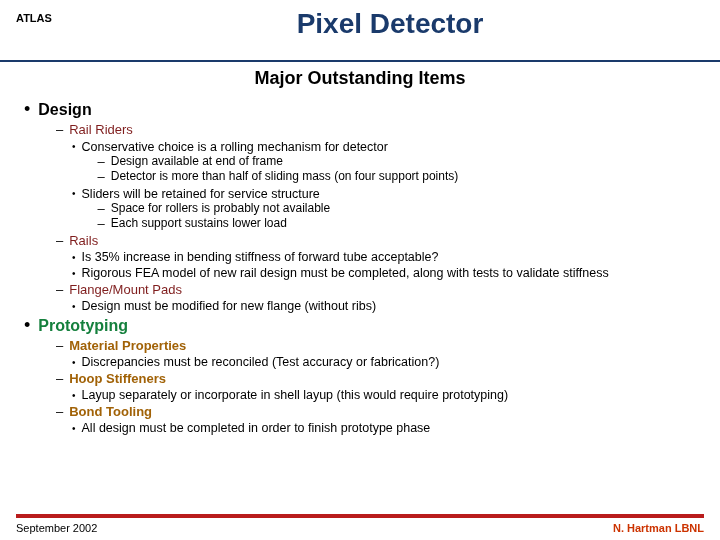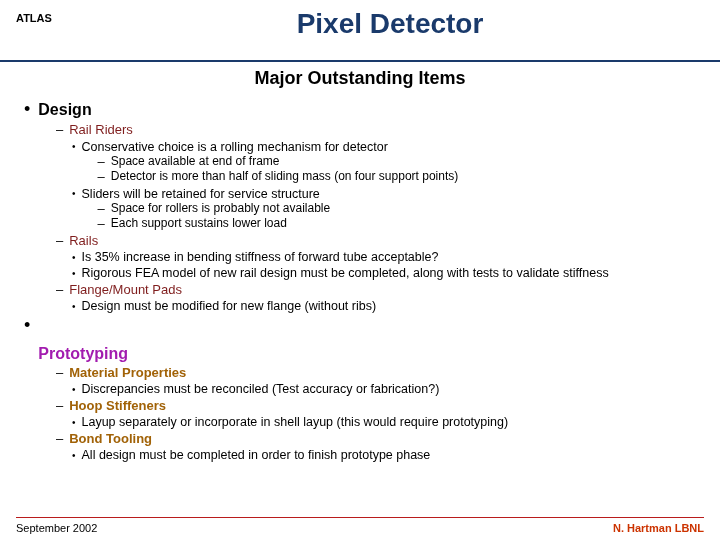--- a/index.html
+++ b/index.html
@@ -63,22 +63,21 @@
       margin-right: 8px;
       margin-top: -2px;
       color: #000;
     }
     .top-bullet-label {
       font-size: 16px;
       font-weight: bold;
       color: #000;
     }
     .top-bullet-label.orange {
-      color: #a21caf;
-      margin-top: 28px;
+      color: #15803d;
     }
     
     .level1 {
       margin-left: 32px;
       margin-top: 2px;
     }
     .level1-item {
       display: flex;
       align-items: flex-start;
       margin-top: 2px;
@@ -129,21 +128,21 @@
     
     .footer {
       position: absolute;
       bottom: 6px;
       left: 16px;
       right: 16px;
       display: flex;
       justify-content: space-between;
       font-size: 11px;
       color: #000;
-      border-top: 1px solid #b91c1c;
+      border-top: 4px solid #b91c1c;
       padding-top: 4px;
     }
     .footer-right {
       color: #cc3300;
       font-weight: bold;
       text-align: right;
     }
   </style>
 </head>
 <body>
@@ -171,21 +170,21 @@
         <span class="level1-label">Rail Riders</span>
       </div>
       <div class="level2">
         <div class="level2-item">
           <span class="bullet-sm">•</span>
           <div>
             <span class="level2-label">Conservative choice is a rolling mechanism for detector</span>
             <div class="level3">
               <div class="level3-item">
                 <span class="dash">–</span>
-                <span class="level3-label">Space available at end of frame</span>
+                <span class="level3-label">Design available at end of frame</span>
               </div>
               <div class="level3-item">
                 <span class="dash">–</span>
                 <span class="level3-label">Detector is more than half of sliding mass (on four support points)</span>
               </div>
             </div>
           </div>
         </div>
         <div class="level2-item">
           <span class="bullet-sm">•</span>

